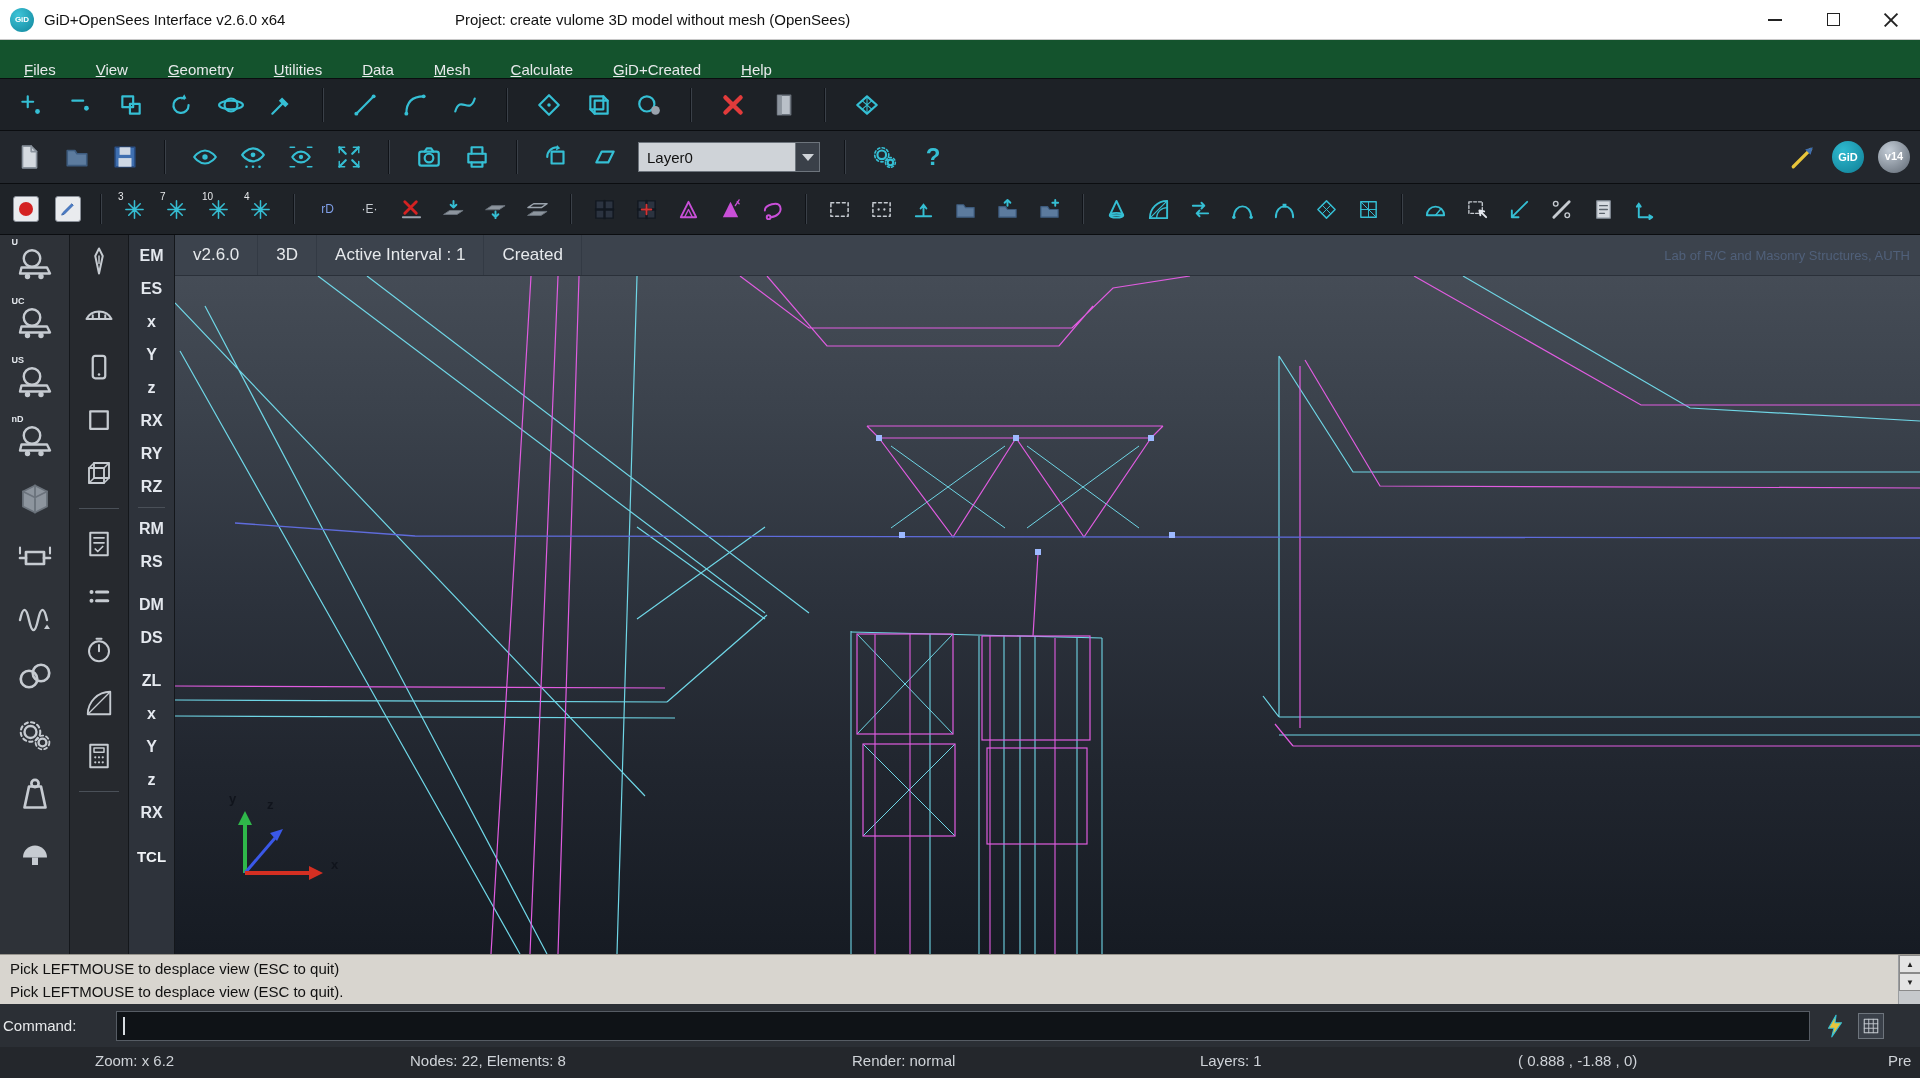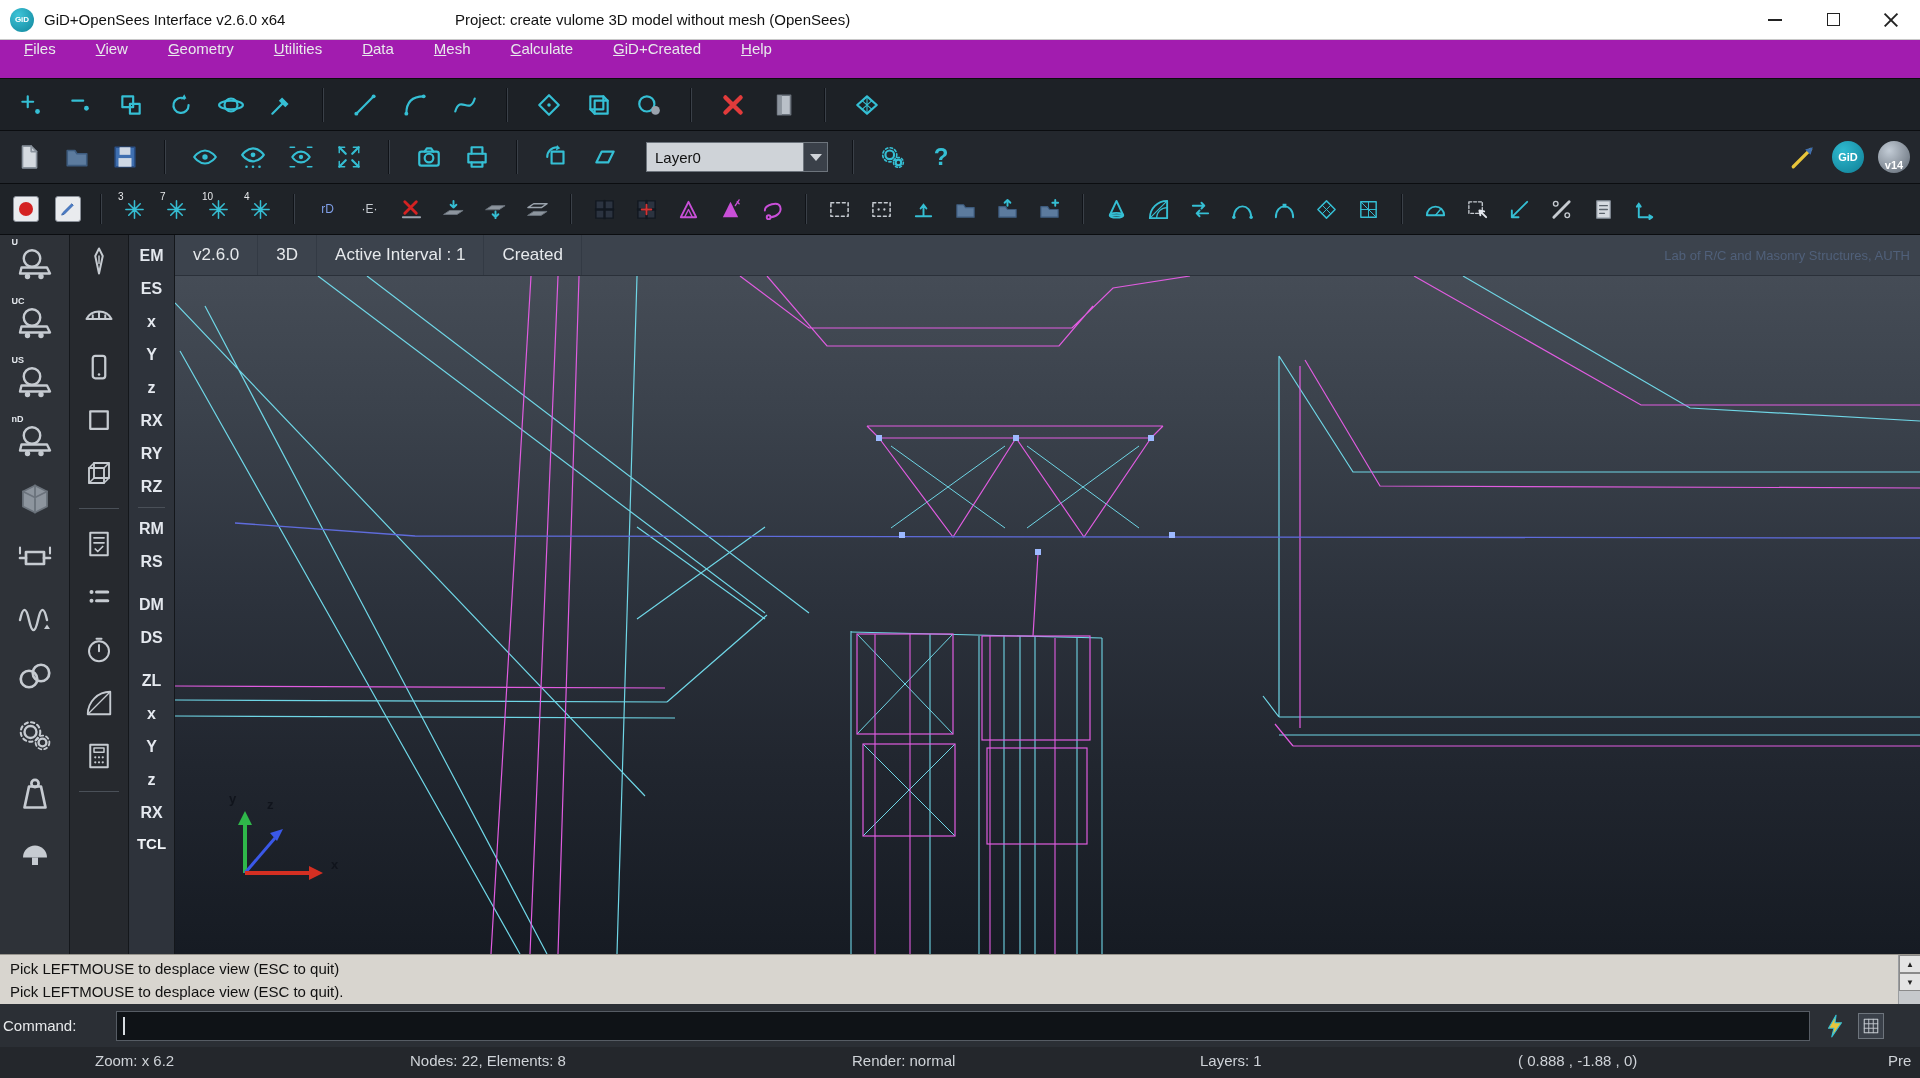--- a/index.html
+++ b/index.html
@@ -18,22 +18,22 @@
   .winbtns{margin-left:auto;display:flex;height:100%}
   .wbtn{width:58px;height:100%;display:flex;align-items:center;justify-content:center;cursor:default}
   .glyph-min{width:14px;height:2px;background:#222}
   .glyph-max{width:13px;height:13px;border:1.5px solid #222}
   .glyph-close{position:relative;width:16px;height:16px}
   .glyph-close::before,.glyph-close::after{content:"";position:absolute;left:-1px;top:7px;width:18px;height:1.8px;background:#222}
   .glyph-close::before{transform:rotate(45deg)}
   .glyph-close::after{transform:rotate(-45deg)}
 
   
-  .menubar{position:absolute;top:40px;left:0;right:0;height:39px;background:#a21caf;
-    display:flex;align-items:flex-start;gap:40px;padding-left:24px;color:#e8eaec;font-size:15px;
+  .menubar{position:absolute;top:40px;left:0;right:0;height:39px;background:#14532d;
+    display:flex;align-items:flex-end;gap:40px;padding-left:24px;color:#e8eaec;font-size:15px;
     border-bottom:1px solid #0b0d10}
   .menu-item{display:inline-block;cursor:default}
   .menu-item::first-letter{text-decoration:underline}
 
   
   .tb{position:absolute;left:0;right:0;display:flex;align-items:center}
   .tb1{top:79px;height:52px;background:#1d2126;border-bottom:1px solid #0b0d10;padding-left:16px;gap:20px}
   .tb2{top:131px;height:53px;background:#23272d;border-bottom:1px solid #0b0d10;padding-left:14px;gap:18px}
   .tb3{top:184px;height:51px;background:#1f2328;border-bottom:1px solid #0b0d10;padding-left:12px;gap:15px}
   .ticon{width:30px;height:30px;display:flex;align-items:center;justify-content:center;position:relative;flex:0 0 auto;cursor:default}
@@ -42,50 +42,50 @@
   .tb3 .ticon svg{width:23px;height:23px}
   .icon-svg{fill:none;stroke:currentColor;stroke-width:2;stroke-linecap:round;stroke-linejoin:round}
   .teal{color:#35bfd4}.gray{color:#c6cbd1}.mag{color:#c94fd8}.red{color:#e23b3b}.blue{color:#7f9fe8}
   .vsep{width:2px;height:34px;background:#101318;border-right:1px solid #3a4048;flex:0 0 auto;margin:0 6px}
   .vsep3{width:2px;height:30px;background:#101318;border-right:1px solid #3a4048;flex:0 0 auto;margin:0 4px}
   .numbadge{position:absolute;top:-5px;left:-3px;font-size:10px;color:#e8eaec}
   .txticon{font-size:12px;font-weight:normal}
   .whitebox{width:26px;height:26px;background:#e9ebee;border:1px solid #8a9099;border-radius:3px;
     display:flex;align-items:center;justify-content:center}
   .reddot{width:14px;height:14px;border-radius:50%;background:#d42222}
-  .combobox{display:flex;align-items:center;height:30px;flex:0 0 auto;margin-left:8px}
+  .combobox{display:flex;align-items:center;height:30px;flex:0 0 auto;}
   .combobox .cb-field{width:158px;height:30px;background:#cfd3d8;border:1px solid #6d747c;
     color:#111;font-size:15px;display:flex;align-items:center;padding-left:8px}
   .combobox .cb-btn{width:24px;height:30px;background:#3a4049;border:1px solid #6d747c;border-left:none;
     display:flex;align-items:center;justify-content:center}
   .cb-arrow{width:0;height:0;border-left:6px solid transparent;border-right:6px solid transparent;border-top:7px solid #cfd3d8}
   .tb2-right{margin-left:auto;display:flex;align-items:center;gap:14px;padding-right:10px}
   .logo-circle{width:32px;height:32px;border-radius:50%;background:radial-gradient(circle at 35% 30%,#2fb9cf,#0f7f96);
     display:flex;align-items:center;justify-content:center;color:#fff;font-size:11px;font-weight:bold}
   .v14-circle{width:32px;height:32px;border-radius:50%;background:radial-gradient(circle at 35% 30%,#c3ccd6,#5d6671);
-    display:flex;align-items:flex-end;justify-content:center;color:#fff;font-size:11px;font-weight:bold;padding-bottom:2px}
+    display:flex;align-items:center;justify-content:center;color:#fff;font-size:11px;font-weight:bold;padding-bottom:2px}
 
   
   .main{position:absolute;top:235px;bottom:124px;left:0;right:0}
   .col1{position:absolute;left:0;top:0;bottom:0;width:70px;background:#2e3238;border-right:1px solid #14171b;
     display:flex;flex-direction:column;align-items:center;padding-top:4px;gap:11px}
   .col2{position:absolute;left:70px;top:0;bottom:0;width:59px;background:#26292e;border-right:1px solid #14171b;
     display:flex;flex-direction:column;align-items:center;padding-top:6px;gap:13px}
   .col3{position:absolute;left:129px;top:0;bottom:0;width:46px;background:#2e333b;border-right:1px solid #14171b;
     display:flex;flex-direction:column;align-items:center;padding-top:4px}
   .sbicon{width:48px;height:48px;display:flex;align-items:center;justify-content:center;position:relative;color:#c6cbd1;cursor:default}
   .sbicon svg{width:36px;height:36px}
   .col2 .sbicon{width:40px;height:40px}
   .col2 .sbicon svg{width:30px;height:30px}
   .badge{position:absolute;top:-2px;left:1px;font-size:9px;color:#e3e7ec;font-weight:bold}
   .hdiv{width:70%;height:1px;background:#4a5058;margin:2px 0}
   .dof{height:33px;display:flex;align-items:center;justify-content:center;color:#e4e8ee;font-size:16px;font-weight:bold;cursor:default}
   .dofgap{height:10px}
   .dofdiv{width:60%;height:1px;background:#4a5058;margin:4px auto}
-  .tcl{margin-top:6px;color:#f0f3f6;font-size:15px;font-weight:bold}
+  .tcl{margin-top:19px;color:#f0f3f6;font-size:15px;font-weight:bold}
 
   
   .viewport{position:absolute;left:175px;top:0;bottom:0;right:0}
   .vstatus{position:absolute;top:0;left:0;right:0;height:41px;background:#3c434d;display:flex;align-items:center;
     color:#e6e9ec;font-size:17px;border-bottom:1px solid #2a3039}
   .vs-item{padding:0 18px;height:100%;display:flex;align-items:center;border-right:1px solid #333a44}
   .vs-water{margin-left:auto;padding-right:10px;color:#50607a;font-size:13px}
   .wirearea{position:absolute;top:41px;left:0;right:0;bottom:0;
     background:linear-gradient(180deg,#454c56 0%,#3b424c 20%,#2c323c 48%,#21262f 72%,#161b23 100%);overflow:hidden}
   .wirearea svg.wire{position:absolute;left:0;top:0}

